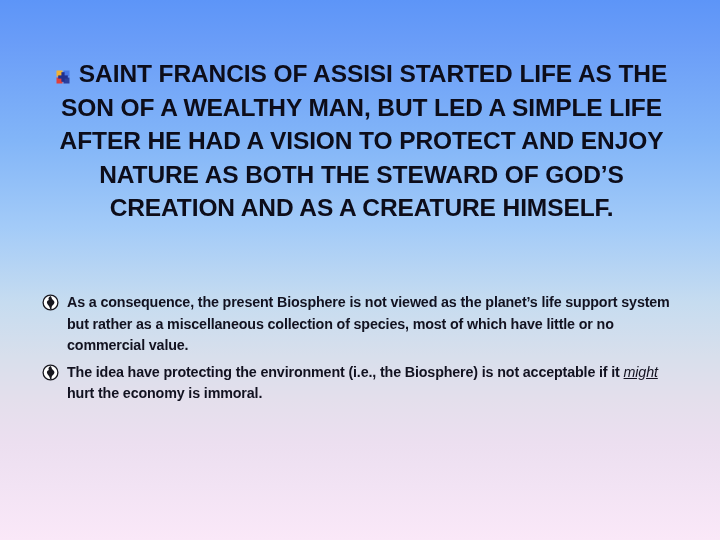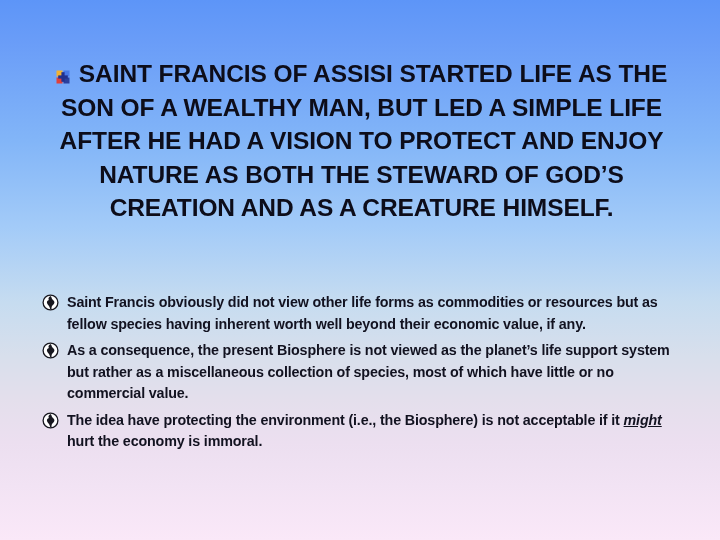--- a/index.html
+++ b/index.html
@@ -90,21 +90,21 @@
     font-size: 14.3px;
     font-weight: bold;
     line-height: 21.5px;
     color: #121220;
     letter-spacing: -0.15px;
   }
 
   .em-underline {
     font-style: italic;
     text-decoration: underline;
-    font-weight: bold;
+    font-weight: normal;
   }
 </style>
 </head>
 <body>
 
 <div class="slide">
 
   <div class="title-block">
     <div class="title-text"><span class="title-bullet-icon">
         <svg width="14" height="14" viewBox="0 0 14 14" xmlns="http://www.w3.org/2000/svg">
@@ -113,29 +113,20 @@
           <rect x="0.5" y="7.5" width="6" height="6" fill="#e0403a"></rect>
           <rect x="7.5" y="7.5" width="6" height="6" fill="#2a3f9e"></rect>
           <rect x="5.4" y="2.2" width="3.2" height="9.6" fill="#22308f"></rect>
           <rect x="2.2" y="5.4" width="9.6" height="3.2" fill="#22308f"></rect>
         </svg>
       </span><span>SAINT FRANCIS OF ASSISI STARTED LIFE AS THE SON OF A WEALTHY MAN, BUT LED A SIMPLE LIFE AFTER HE HAD A VISION TO PROTECT AND ENJOY NATURE AS BOTH THE STEWARD OF GOD’S CREATION AND AS A CREATURE HIMSELF.</span></div>
   </div>
 
   <div class="body-block">
 
-    <div class="bullet-row">
-      <span class="bullet-marker">
-        <svg width="17" height="17" viewBox="0 0 17 17" xmlns="http://www.w3.org/2000/svg">
-          <circle cx="8.5" cy="8.5" r="7.4" fill="#ffffff" stroke="#17171f" stroke-width="1.3"></circle>
-          <path d="M8.5 2.0 C 6.4 3.2, 6.0 5.0, 6.9 6.0 C 5.6 6.4, 4.6 7.6, 5.0 9.0 C 5.4 10.6, 6.8 11.4, 7.4 12.8 C 7.8 13.8, 8.0 14.6, 8.2 15.2 L 9.6 15.2 C 9.4 13.8, 9.6 12.6, 10.4 11.6 C 11.4 10.4, 12.6 9.6, 12.4 8.0 C 12.2 6.6, 11.0 6.0, 10.2 5.2 C 9.6 4.4, 9.8 3.0, 8.5 2.0 Z" fill="#17171f"></path>
-        </svg>
-      </span>
-      <span class="bullet-text">Saint Francis obviously did not view other life forms as commodities or resources but as fellow species having inherent worth well beyond their economic value, if any.</span>
-    </div>
 
 
     <div class="bullet-row">
       <span class="bullet-marker">
         <svg width="17" height="17" viewBox="0 0 17 17" xmlns="http://www.w3.org/2000/svg">
           <circle cx="8.5" cy="8.5" r="7.4" fill="#ffffff" stroke="#17171f" stroke-width="1.3"></circle>
           <path d="M8.5 2.0 C 6.4 3.2, 6.0 5.0, 6.9 6.0 C 5.6 6.4, 4.6 7.6, 5.0 9.0 C 5.4 10.6, 6.8 11.4, 7.4 12.8 C 7.8 13.8, 8.0 14.6, 8.2 15.2 L 9.6 15.2 C 9.4 13.8, 9.6 12.6, 10.4 11.6 C 11.4 10.4, 12.6 9.6, 12.4 8.0 C 12.2 6.6, 11.0 6.0, 10.2 5.2 C 9.6 4.4, 9.8 3.0, 8.5 2.0 Z" fill="#17171f"></path>
         </svg>
       </span>
       <span class="bullet-text">As a consequence, the present Biosphere is not viewed as the planet’s life support system but rather as a miscellaneous collection of species, most of which have little or no commercial value.</span>

